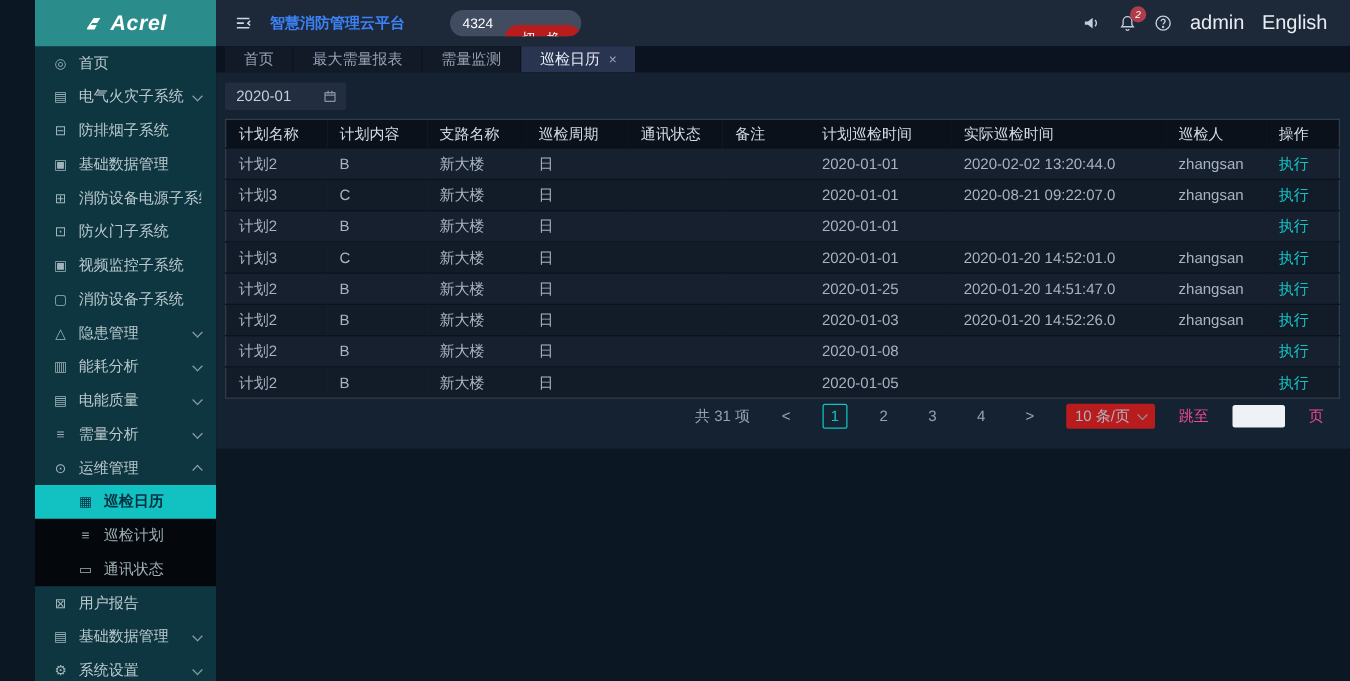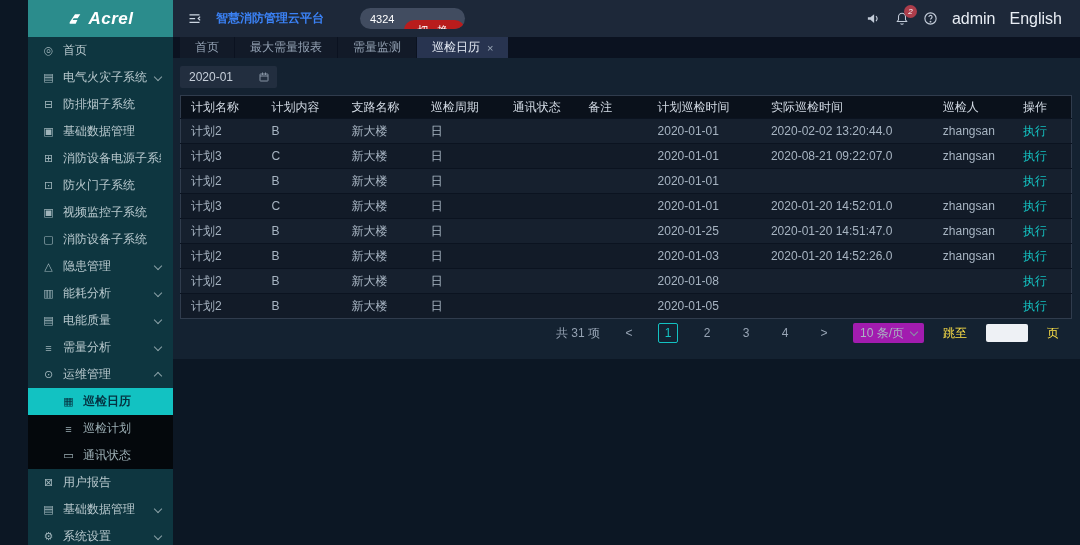--- a/index.html
+++ b/index.html
@@ -50,23 +50,23 @@
   table.tbl { width:100%; border:1px solid #303c4d; border-collapse:collapse; table-layout:fixed; font-size:12px; }
   .tbl thead th { background:#0a111b; color:#d3dbe5; font-weight:400; height:23px; text-align:left; padding:0 4px 0 10px; white-space:nowrap; overflow:hidden;margin-top:36px; }
   .tbl tbody td { height:25px; color:#a7b4c2; padding:0 4px 0 10px; white-space:nowrap; overflow:hidden; border-top:1px solid #0b1320; }
   .tbl tbody tr:nth-child(odd) { background:#16202e; }
   .tbl tbody tr:nth-child(even) { background:#121b28; }
   .exec { color:#13c2c2; cursor:pointer; }
 
   .pagination { display:flex; align-items:center; justify-content:flex-end; gap:19px; margin-top:4px; padding-right:13px; color:#95a2b2; font-size:12px; }
   .pg-btn { min-width:20px; height:20px; display:flex; align-items:center; justify-content:center; border-radius:2px; cursor:pointer; color:#98a5b5; }
   .pg-btn.active { border:1px solid #13c2c2; color:#13c2c2; }
-  .pg-size { display:flex; align-items:center; gap:7px; background:#a21caf; height:20px; padding:0 7px; border-radius:2px; color:#aab4c2; cursor:pointer; }
+  .pg-size { display:flex; align-items:center; gap:7px; background:#b91c1c; height:20px; padding:0 7px; border-radius:2px; color:#aab4c2; cursor:pointer; }
   .pg-size .chev { border-color:#8794a5; }
-  .jump-lbl { color:#fde047; }
+  .jump-lbl { color:#ec4899; }
   .jump-input { width:42px; height:18px; border:none; border-radius:2px; background:#eef1f5; }
 </style>
 </head>
 <body>
 
 <div class="app">
 
   <aside class="sidebar">
     <div class="logo">
       <svg width="16" height="16" viewBox="0 0 24 24">

